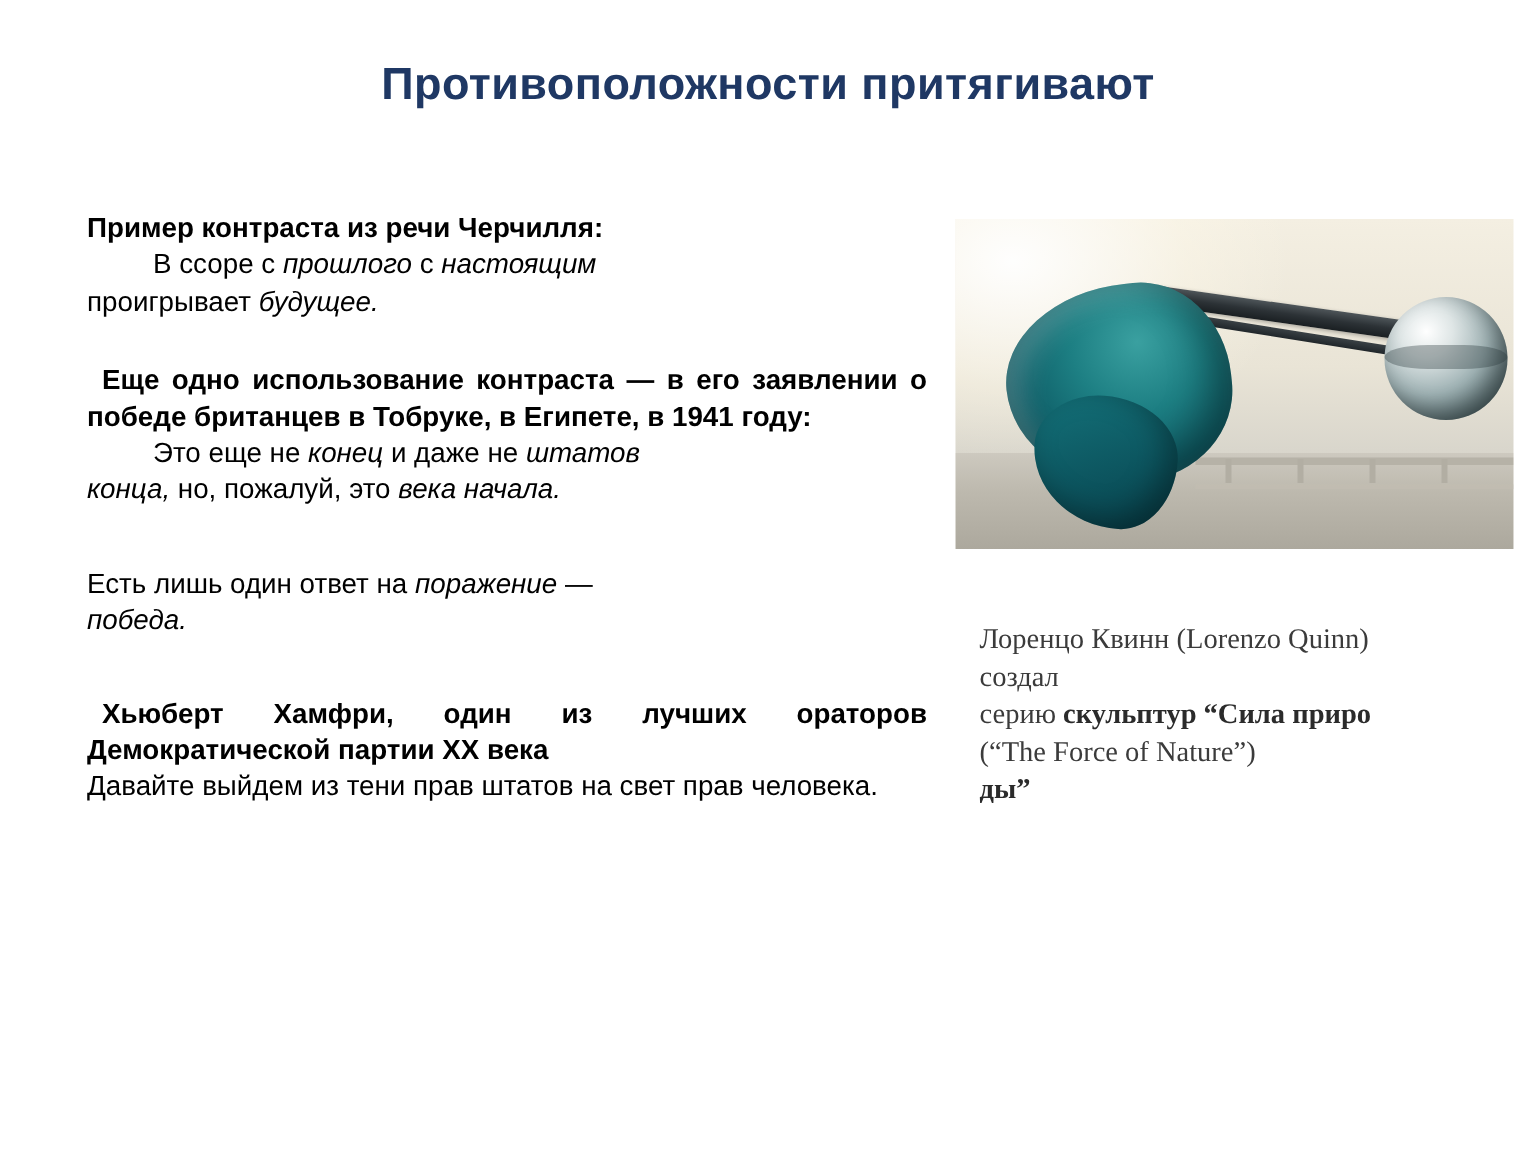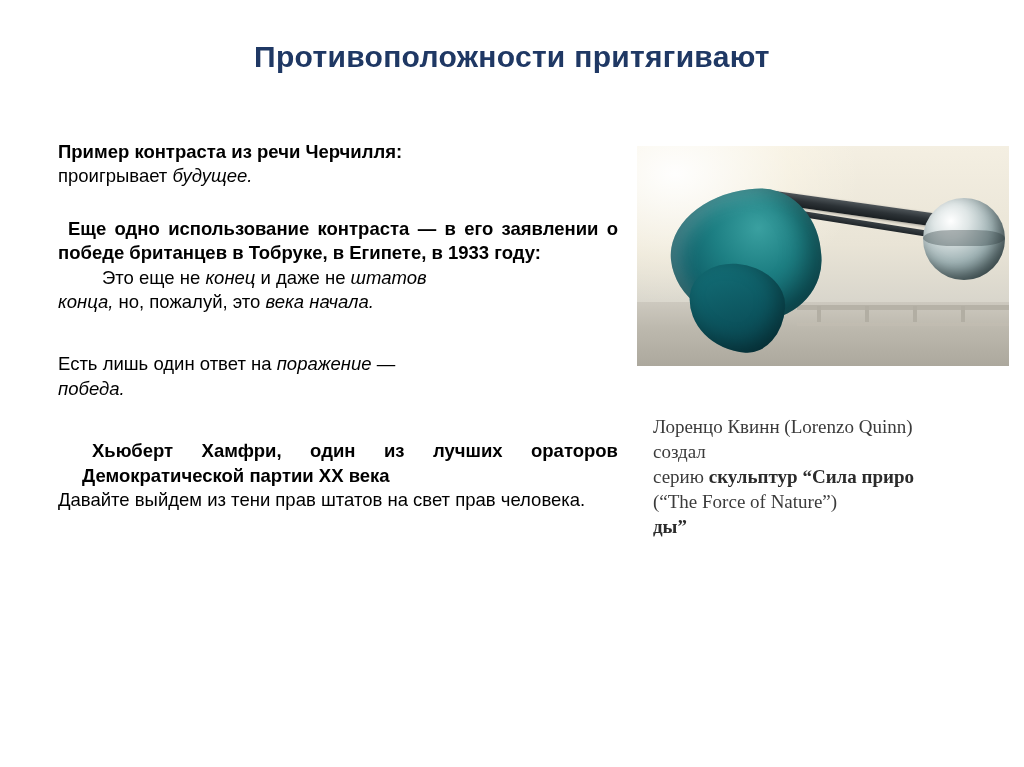--- a/index.html
+++ b/index.html
@@ -184,28 +184,31 @@
 
 <div class="slide">
 
   <div class="slide-title">Противоположности притягивают</div>
 
   <div class="body-col">
 
     <div class="blk">
       <div class="para b">Пример контраста из речи Черчилля:</div>
       <div class="para">
+        <span class="indent-holder" style="display:inline-block;width:44px;"></span><span>В ссоре с </span><span class="i">прошлого</span><span>  с </span><span class="i">настоящим</span>
+      </div>
+      <div class="para">
         <span>проигрывает </span><span class="i">будущее.</span>
       </div>
     </div>
 
     <div class="gap-sm"></div>
 
     <div class="blk">
-      <div class="para b just" style="text-indent:10px;">Еще одно использование контраста — в его заявлении о победе британцев в Тобруке, в Египете, в 1933 году:</div>
+      <div class="para b just" style="text-indent:10px;">Еще одно использование контраста — в его заявлении о победе британцев в Тобруке, в Египете, в 1941 году:</div>
       <div class="para">
         <span style="display:inline-block;width:44px;"></span><span>Это еще не </span><span class="i">конец</span><span>  и даже не </span><span class="i">штатов</span>
       </div>
       <div class="para">
         <span class="i">конца,</span><span>  но, пожалуй, это </span><span class="i">века начала.</span>
       </div>
     </div>
 
     <div class="gap-sm"></div>
     <div class="gap-sm"></div>
@@ -214,21 +217,21 @@
       <div class="para just">
         <span>Есть лишь один ответ на </span><span class="i">поражение</span><span> —</span>
       </div>
       <div class="para i">победа.</div>
     </div>
 
     <div class="gap-sm"></div>
     <div class="gap-sm"></div>
 
     <div class="blk">
-      <div class="para b just" style="text-indent:10px;margin-left:24px;">Хьюберт Хамфри, один из лучших ораторов Демократической партии XX века</div>
+      <div class="para b just" style="text-indent:10px;">Хьюберт Хамфри, один из лучших ораторов Демократической партии XX века</div>
       <div class="para">Давайте выйдем из тени прав штатов на свет прав человека.</div>
     </div>
 
   </div>
 
   <div class="photo">
     <div class="sky-glow"></div>
     <div class="ground"></div>
     <div class="rail"></div>
     <div class="rail2"></div>

